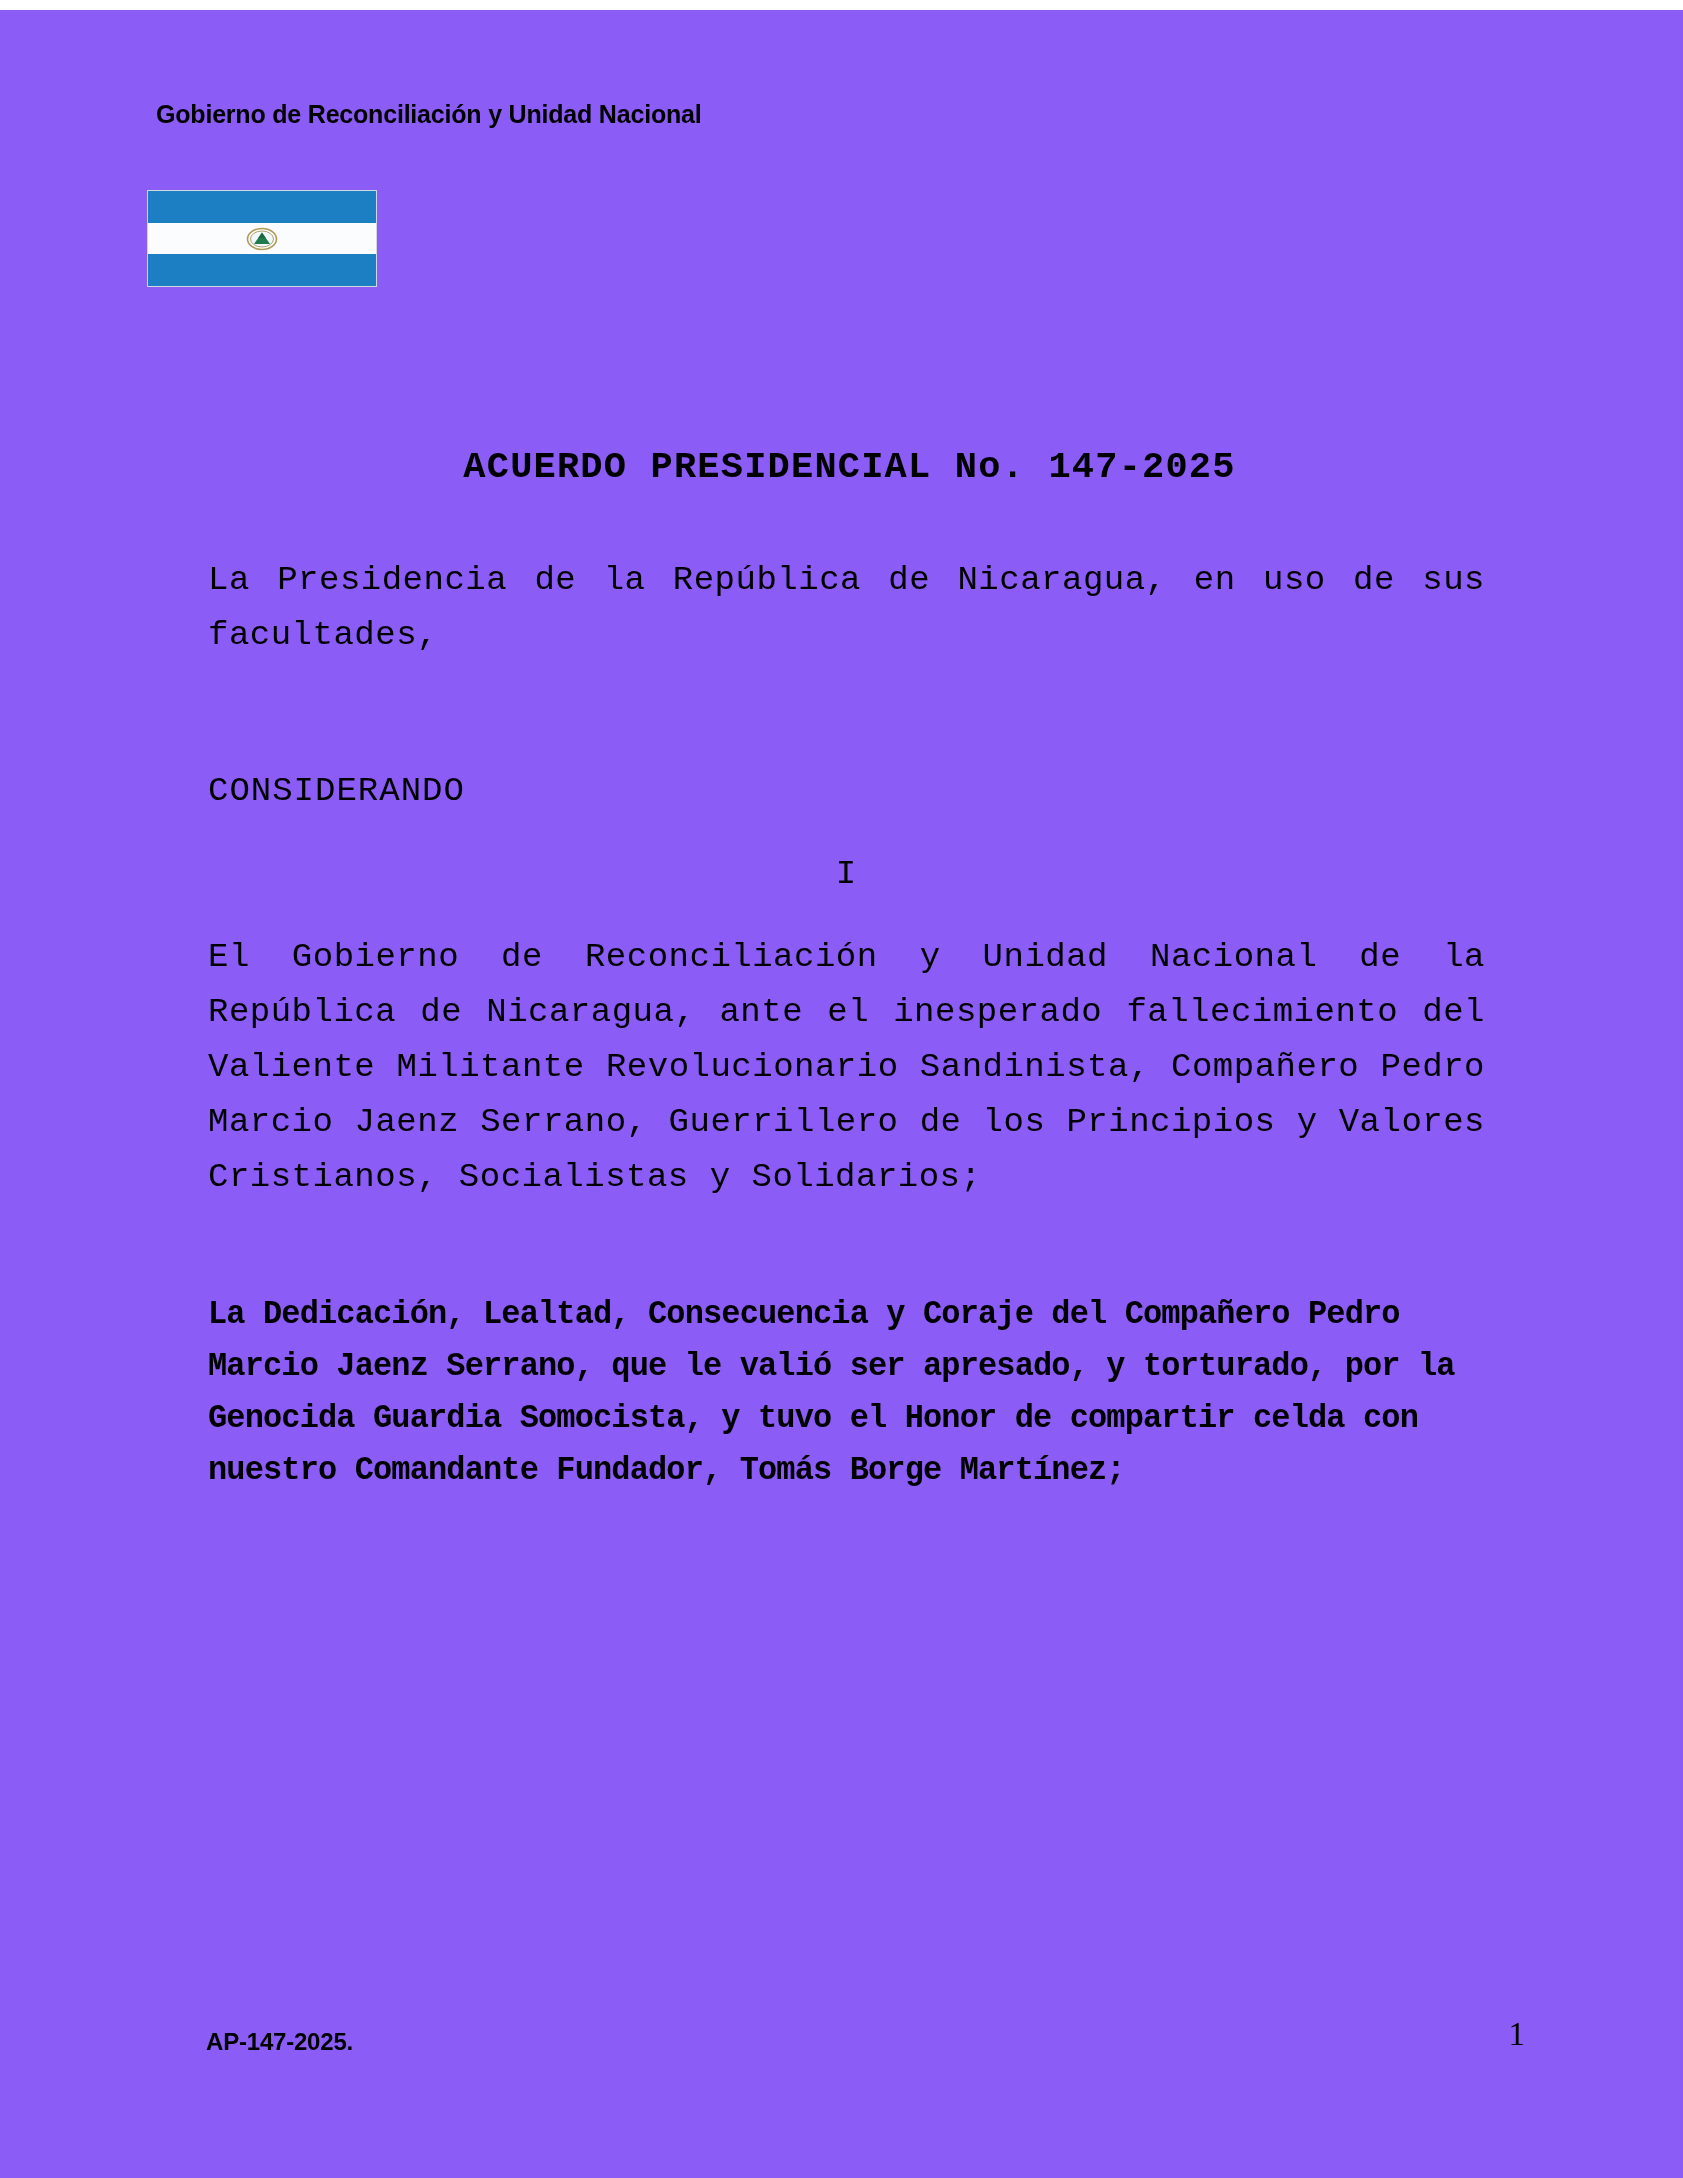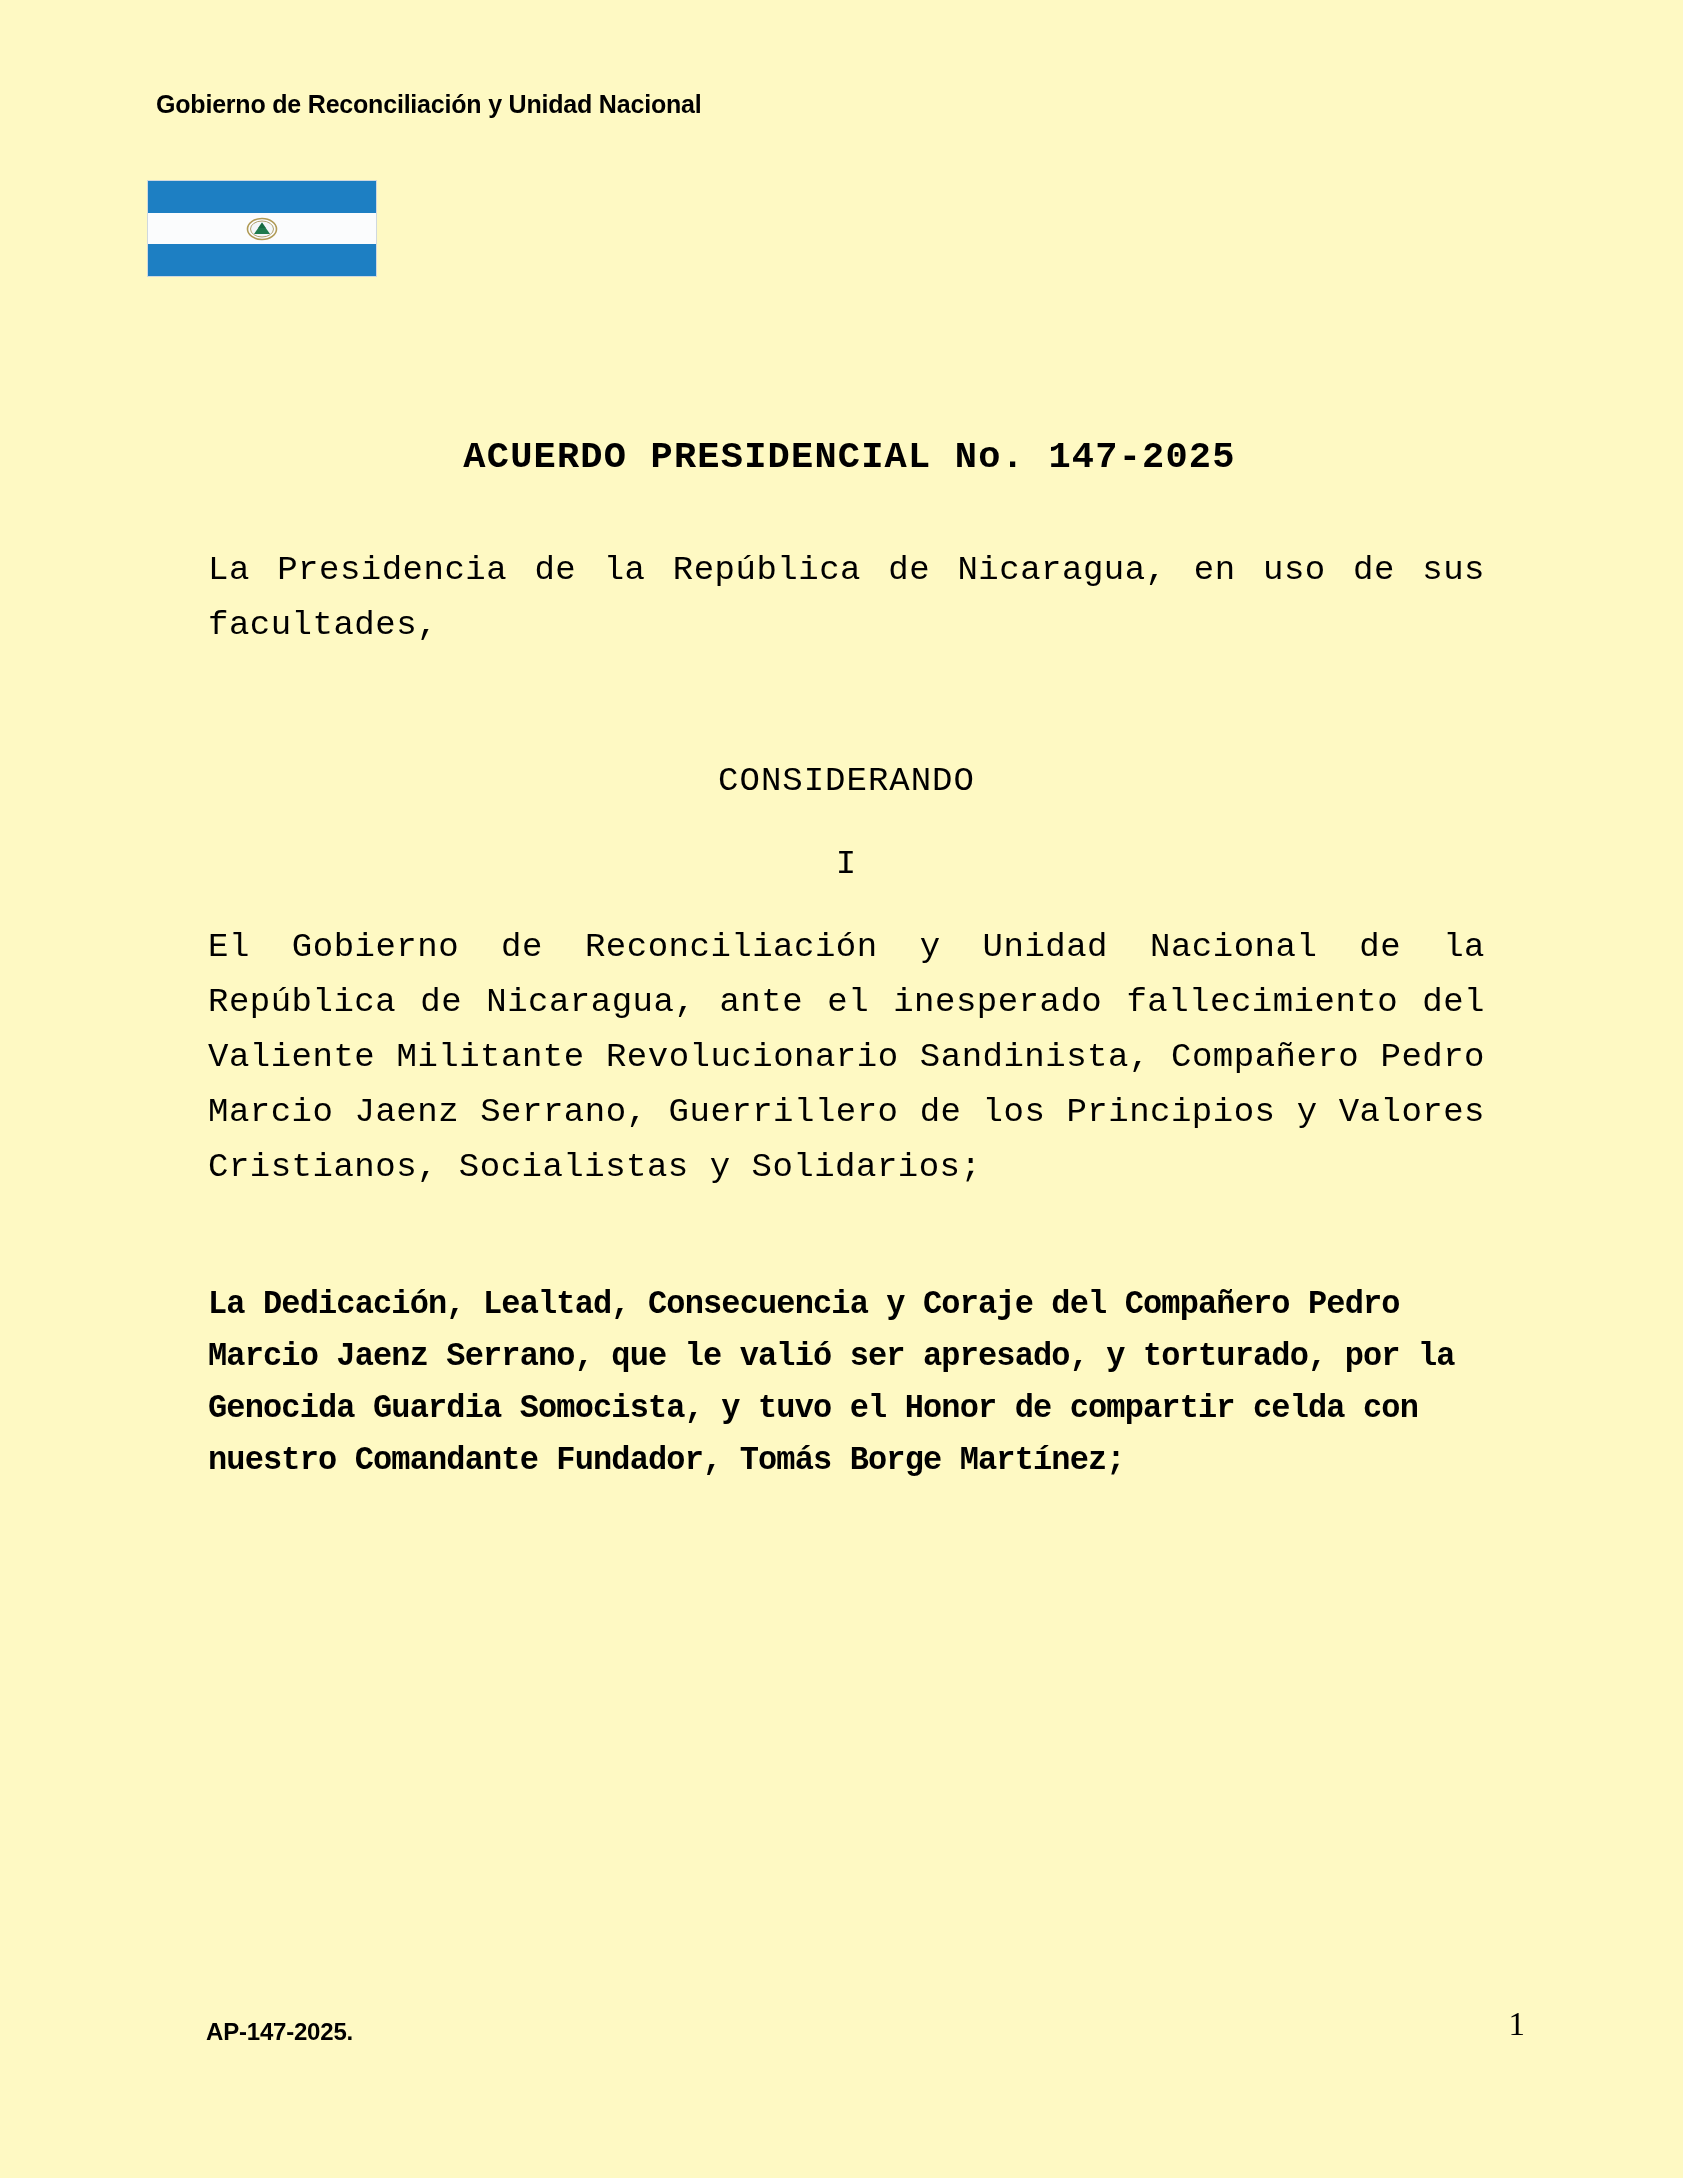--- a/index.html
+++ b/index.html
@@ -13,21 +13,22 @@
     height: 2178px;
     position: relative;
     font-family: "Liberation Mono", "DejaVu Sans Mono", monospace;
     color: #000000;
     overflow: hidden;
   }
 
   .page {
     position: absolute;
     inset: 0;
-    background: #fef9c3;
+    background: #8b5cf6;
+    margin-top: 10px;
   }
 
   
   .letterhead {
     position: absolute;
     left: 156px;
     top: 87px;
     width: 990px;
   }
   .letterhead-line {
@@ -107,21 +108,21 @@
     content: "";
     display: inline-block;
     width: 100%;
   }
 
   .centered-head {
     font-family: "Liberation Mono", "DejaVu Sans Mono", monospace;
     font-weight: normal;
     font-size: 34px;
     line-height: 55px;
-    text-align: center;
+    text-align: left;
     letter-spacing: 1px;
     margin: 0;
   }
 
   .roman {
     font-family: "Liberation Mono", "DejaVu Sans Mono", monospace;
     font-weight: normal;
     font-size: 34px;
     line-height: 55px;
     text-align: center;

